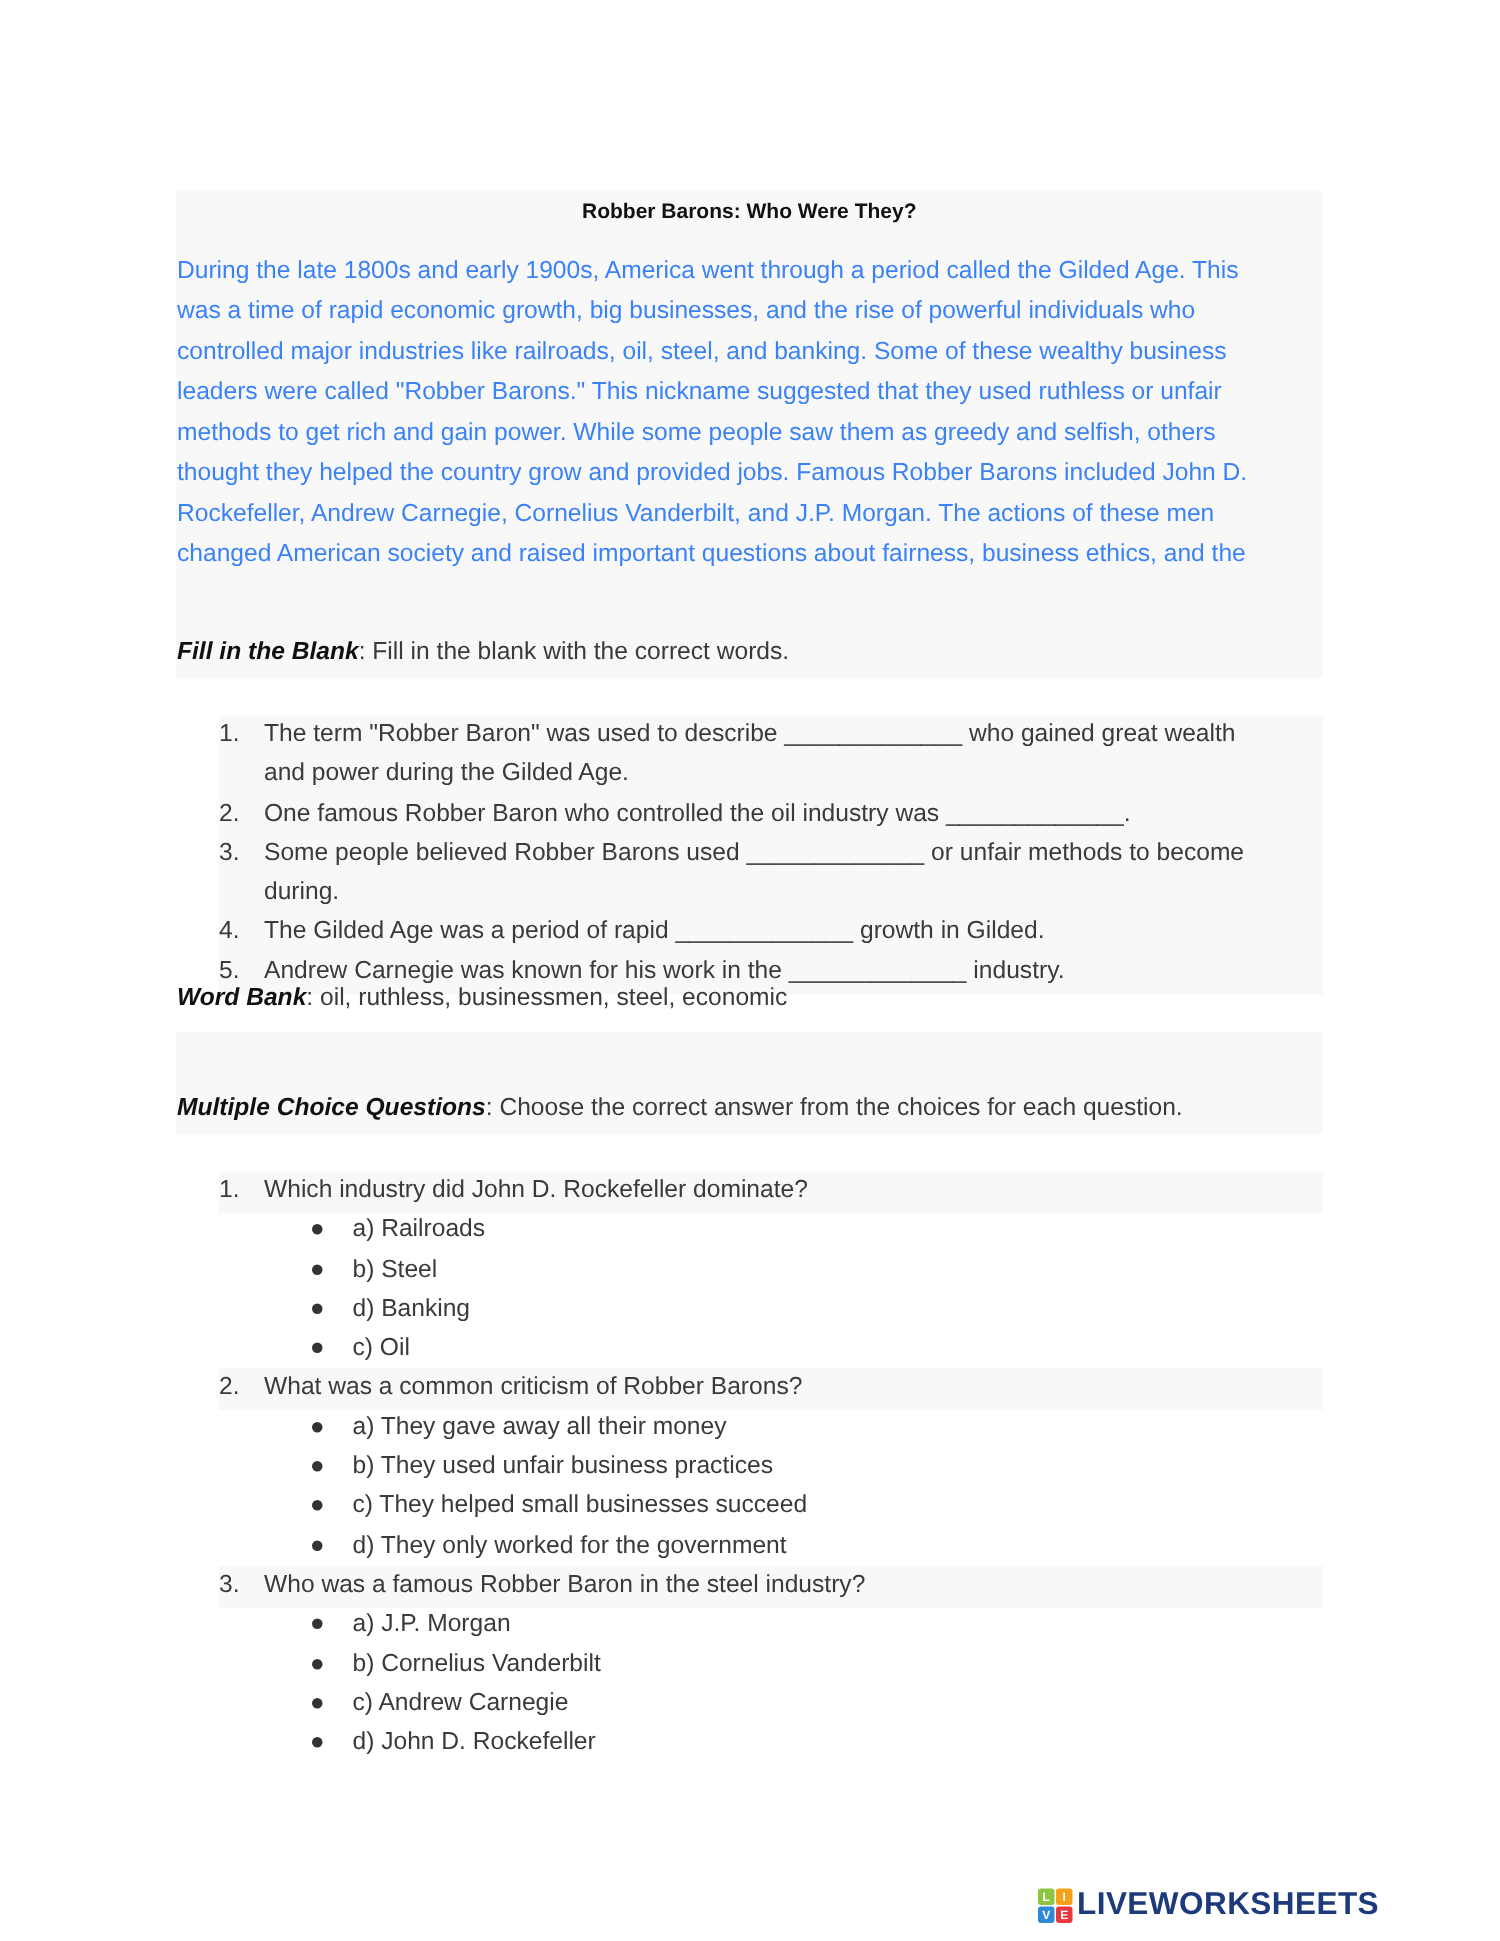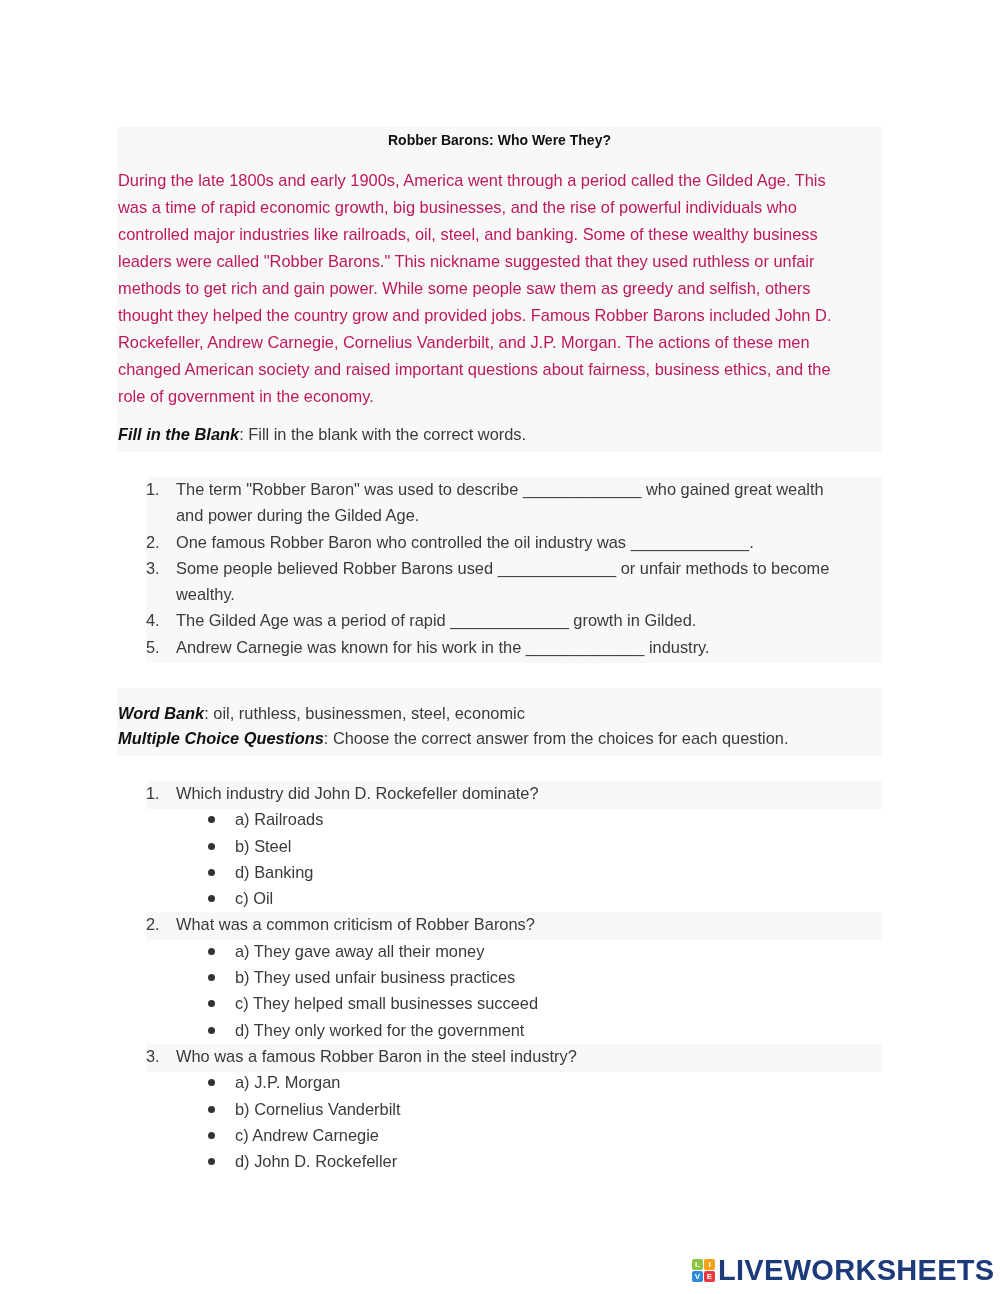--- a/index.html
+++ b/index.html
@@ -5,89 +5,88 @@
   html, body { margin: 0; padding: 0; }
   body {
     width: 1000px; height: 1294px; background: #ffffff; position: relative;
     font-family: "Liberation Sans", sans-serif; color: #3a3a3a; overflow: hidden;
   }
   .shade { background: #f8f8f8; }
   .block-intro { position: absolute; left: 117px; top: 127px; width: 765px; height: 325px; }
   .title { position: absolute; left: 117px; top: 127px; width: 765px; text-align: center;
     font-size: 14px; font-weight: bold; color: #111; line-height: 26px; }
   .para { position: absolute; left: 118px; top: 167px; width: 760px; font-size: 16.4px;
-    line-height: 27px; color: #be185d; }
+    line-height: 27px; color: #3b82f6; }
   .instr { position: absolute; left: 118px; font-size: 16.4px; line-height: 26px; color: #3a3a3a; }
   .instr b { color: #111; font-style: italic; }
   .fib-block { position: absolute; left: 146px; top: 477px; width: 736px; height: 186px; }
   .ol { position: absolute; left: 146px; width: 736px; font-size: 16.4px; line-height: 26.3px; color: #3a3a3a; }
   .ol .item { position: relative; padding-left: 30px; }
   .ol .num { position: absolute; left: 0; top: 0; }
   .wb-block { position: absolute; left: 117px; top: 688px; width: 765px; height: 68px; }
   .q-shade { position: absolute; left: 146px; width: 736px; height: 28px; }
   .mc { position: absolute; left: 146px; width: 736px; font-size: 16.4px; line-height: 26.3px; color: #3a3a3a; }
   .mc .q { position: relative; padding-left: 30px; }
   .mc .num { position: absolute; left: 0; top: 0; }
   .mc .opt { position: relative; padding-left: 89px; }
   .mc .bullet { position: absolute; left: 62px; top: 10px; width: 7px; height: 7px; border-radius: 50%; background: #333; }
   .logo { position: absolute; left: 692px; top: 1256px; height: 28px; display: flex; align-items: center; }
   .logo-grid { display: grid; grid-template-columns: 11px 11px; grid-template-rows: 11px 11px; gap: 1px; margin-right: 3px; }
   .logo-grid span { display: flex; align-items: center; justify-content: center; font-size: 8px; font-weight: bold; color: #fff; border-radius: 2px; }
-  .logo-text { font-size: 29px; font-weight: bold; color: #1d3a7a; letter-spacing: 0.3px; line-height: 28px; }
+  .logo-text { font-size: 21px; font-weight: bold; color: #1d3a7a; letter-spacing: 0.3px; line-height: 28px; }
 </style>
 </head>
 <body>
 
 <div class="shade block-intro"></div>
 <div class="title">Robber Barons: Who Were They?</div>
 
 <div class="para">
   <div>During the late 1800s and early 1900s, America went through a period called the Gilded Age. This</div>
   <div>was a time of rapid economic growth, big businesses, and the rise of powerful individuals who</div>
   <div>controlled major industries like railroads, oil, steel, and banking. Some of these wealthy business</div>
   <div>leaders were called "Robber Barons." This nickname suggested that they used ruthless or unfair</div>
   <div>methods to get rich and gain power. While some people saw them as greedy and selfish, others</div>
   <div>thought they helped the country grow and provided jobs. Famous Robber Barons included John D.</div>
   <div>Rockefeller, Andrew Carnegie, Cornelius Vanderbilt, and J.P. Morgan. The actions of these men</div>
   <div>changed American society and raised important questions about fairness, business ethics, and the</div>
-  <div>role of government in the economy.</div>
 </div>
 
 <div class="instr" style="top:421px;">
   <b>Fill in the Blank</b><span>: Fill in the blank with the correct words.</span>
 </div>
 
 <div class="shade fib-block"></div>
 <div class="ol" style="top:476px;">
   <div class="item">
     <span class="num">1.</span>
     <span>The term "Robber Baron" was used to describe </span><span>_____________</span><span> who gained great wealth</span><br>
     <span>and power during the Gilded Age.</span>
   </div>
   <div class="item">
     <span class="num">2.</span>
     <span>One famous Robber Baron who controlled the oil industry was </span><span>_____________</span><span>.</span>
   </div>
   <div class="item">
     <span class="num">3.</span>
     <span>Some people believed Robber Barons used </span><span>_____________</span><span> or unfair methods to become</span><br>
-    <span>wealthy.</span>
+    <span>during.</span>
   </div>
   <div class="item">
     <span class="num">4.</span>
     <span>The Gilded Age was a period of rapid </span><span>_____________</span><span> growth in Gilded.</span>
   </div>
   <div class="item">
     <span class="num">5.</span>
     <span>Andrew Carnegie was known for his work in the </span><span>_____________</span><span> industry.</span>
   </div>
 </div>
 
 <div class="shade wb-block"></div>
-<div class="instr" style="top:700px;">
+<div class="instr" style="top:652px;">
   <b>Word Bank</b><span>: oil, ruthless, businessmen, steel, economic</span>
 </div>
 <div class="instr" style="top:725px;">
   <b>Multiple Choice Questions</b><span>: Choose the correct answer from the choices for each question.</span>
 </div>
 
 <div class="shade q-shade" style="top:781px;"></div>
 <div class="shade q-shade" style="top:912px;"></div>
 <div class="shade q-shade" style="top:1044px;"></div>
 

